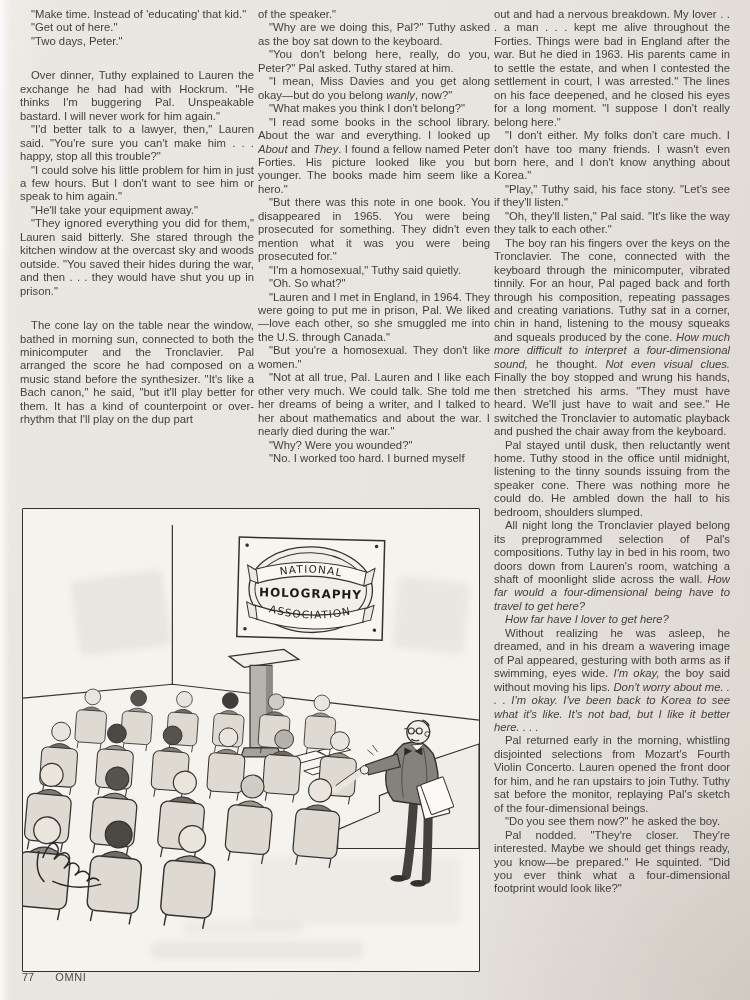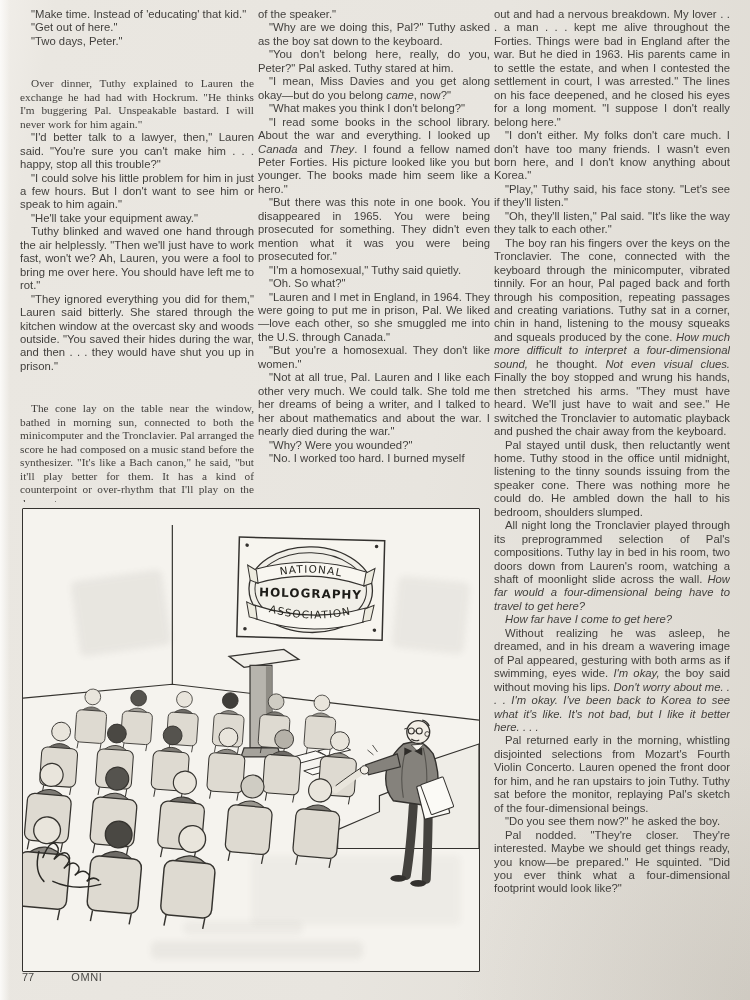--- a/index.html
+++ b/index.html
@@ -15,78 +15,77 @@
     background:radial-gradient(ellipse at 100% 100%,rgba(120,112,100,.14),rgba(120,112,100,0) 70%);}
   .col{
     position:absolute;top:8px;font-size:11.3px;line-height:13.45px;
     text-align:justify;color:#413f3c;overflow:hidden;
   }
   #col1{left:20px;width:234px;height:494px;}
   #col2{left:258px;width:232px;height:494px;}
   #col3{left:494px;width:236px;height:952px;}
   p.para{margin:0;text-indent:11px;}
   p.noind{text-indent:0;}
-  p.brk{margin-top:29px;font-family:Liberation Serif, serif;}
+  p.brk{margin-top:21px;}
   .it{font-style:italic;}
   
   #cartoon-box{
     position:absolute;left:22px;top:508px;width:458px;height:464px;
     background:#f5f3ee;border:1.6px solid #33312e;box-sizing:border-box;border-radius:1px;
   }
   .ghost{position:absolute;filter:blur(3px);background:#5b574f;border-radius:6px;pointer-events:none;}
   #cartoon-svg{position:absolute;left:0;top:0;width:100%;height:100%;}
   .ink{stroke:#35332f;fill:none;stroke-width:1.2;}
   .signtxt{font-size:10.5px;letter-spacing:1.2px;fill:#26251f;font-family:"DejaVu Sans",sans-serif;}
   .signmid{font-size:12px;font-weight:bold;letter-spacing:1px;fill:#1d1c18;font-family:"DejaVu Sans",sans-serif;}
   #footer{position:absolute;left:22px;top:971px;font-size:11px;color:#4b4a47;}
-  #footer .mag{margin-left:37px;letter-spacing:.6px;}
+  #footer .mag{margin-left:21px;letter-spacing:.6px;}
 </style>
 </head>
 <body>
 
 <div class="edge-light"></div>
 <div class="vignette"></div>
 
 <div id="col1" class="col">
     <p class="para"><span>"Make time. Instead of 'educating' that kid."</span></p>
     <p class="para"><span>"Get out of here."</span></p>
     <p class="para"><span>"Two days, Peter."</span></p>
     <p class="para brk"><span>Over dinner, Tuthy explained to Lauren the exchange he had had with Hockrum. "He thinks I'm buggering Pal. Unspeakable bastard. I will never work for him again."</span></p>
     <p class="para"><span>"I'd better talk to a lawyer, then," Lauren said. "You're sure you can't make him . . . happy, stop all this trouble?"</span></p>
     <p class="para"><span>"I could solve his little problem for him in just a few hours. But I don't want to see him or speak to him again."</span></p>
     <p class="para"><span>"He'll take your equipment away."</span></p>
-    <p class="para"><span>Tuthy blinked and waved one hand through the air helplessly. "Then we'll just have to work fast, won't we? Ah, Lauren, you were a fool to bring me over here. You should have left me to rot."</span></p>
     <p class="para"><span>"They ignored everything you did for them," Lauren said bitterly. She stared through the kitchen window at the overcast sky and woods outside. "You saved their hides during the war, and then . . . they would have shut you up in prison."</span></p>
     <p class="para brk"><span>The cone lay on the table near the window, bathed in morning sun, connected to both the minicomputer and the Tronclavier. Pal arranged the score he had composed on a music stand before the synthesizer. "It's like a Bach canon," he said, "but it'll play better for them. It has a kind of counterpoint or over-rhythm that I'll play on the dup part</span></p>
   </div>
 <div id="col2" class="col">
     <p class="para noind"><span>of the speaker."</span></p>
     <p class="para"><span>"Why are we doing this, Pal?" Tuthy asked as the boy sat down to the keyboard.</span></p>
     <p class="para"><span>"You don't belong here, really, do you, Peter?" Pal asked. Tuthy stared at him.</span></p>
-    <p class="para"><span>"I mean, Miss Davies and you get along okay—but do you belong </span><span class="it">came</span><span>, now?"</span></p>
+    <p class="para"><span>"I mean, Miss Davies and you get along okay—but do you belong </span><span class="it">wanly</span><span>, now?"</span></p>
     <p class="para"><span>"What makes you think I don't belong?"</span></p>
-    <p class="para"><span>"I read some books in the school library. About the war and everything. I looked up </span><span class="it">Canada</span><span> and </span><span class="it">They</span><span>. I found a fellow named Peter Forties. His picture looked like you but younger. The books made him seem like a hero."</span></p>
+    <p class="para"><span>"I read some books in the school library. About the war and everything. I looked up </span><span class="it">About</span><span> and </span><span class="it">They</span><span>. I found a fellow named Peter Forties. His picture looked like you but younger. The books made him seem like a hero."</span></p>
     <p class="para"><span>"But there was this note in one book. You disappeared in 1965. You were being prosecuted for something. They didn't even mention what it was you were being prosecuted for."</span></p>
     <p class="para"><span>"I'm a homosexual," Tuthy said quietly.</span></p>
     <p class="para"><span>"Oh. So what?"</span></p>
     <p class="para"><span>"Lauren and I met in England, in 1964. They were going to put me in prison, Pal. We liked—love each other, so she smuggled me into the U.S. through Canada."</span></p>
     <p class="para"><span>"But you're a homosexual. They don't like women."</span></p>
     <p class="para"><span>"Not at all true, Pal. Lauren and I like each other very much. We could talk. She told me her dreams of being a writer, and I talked to her about mathematics and about the war. I nearly died during the war."</span></p>
     <p class="para"><span>"Why? Were you wounded?"</span></p>
     <p class="para"><span>"No. I worked too hard. I burned myself</span></p>
   </div>
 <div id="col3" class="col">
     <p class="para noind"><span>out and had a nervous breakdown. My lover . . . a man . . . kept me alive throughout the Forties. Things were bad in England after the war. But he died in 1963. His parents came in to settle the estate, and when I contested the settlement in court, I was arrested." The lines on his face deepened, and he closed his eyes for a long moment. "I suppose I don't really belong here."</span></p>
     <p class="para"><span>"I don't either. My folks don't care much. I don't have too many friends. I wasn't even born here, and I don't know anything about Korea."</span></p>
     <p class="para"><span>"Play," Tuthy said, his face stony. "Let's see if they'll listen."</span></p>
     <p class="para"><span>"Oh, they'll listen," Pal said. "It's like the way they talk to each other."</span></p>
     <p class="para"><span>The boy ran his fingers over the keys on the Tronclavier. The cone, connected with the keyboard through the minicomputer, vibrated tinnily. For an hour, Pal paged back and forth through his composition, repeating passages and creating variations. Tuthy sat in a corner, chin in hand, listening to the mousy squeaks and squeals produced by the cone. </span><span class="it">How much more difficult to interpret a four-dimensional sound,</span><span> he thought. </span><span class="it">Not even visual clues.</span><span> Finally the boy stopped and wrung his hands, then stretched his arms. "They must have heard. We'll just have to wait and see." He switched the Tronclavier to automatic playback and pushed the chair away from the keyboard.</span></p>
     <p class="para"><span>Pal stayed until dusk, then reluctantly went home. Tuthy stood in the office until midnight, listening to the tinny sounds issuing from the speaker cone. There was nothing more he could do. He ambled down the hall to his bedroom, shoulders slumped.</span></p>
-    <p class="para"><span>All night long the Tronclavier played through its preprogrammed selection of Pal's compositions. Tuthy lay in bed in his room, two doors down from Lauren's room, watching a shaft of moonlight slide across the wall. </span><span class="it">How far would a four-dimensional being have to travel to get here?</span></p>
-    <p class="para"><span class="it">How far have I come to get here?</span></p>
+    <p class="para"><span>All night long the Tronclavier played belong its preprogrammed selection of Pal's compositions. Tuthy lay in bed in his room, two doors down from Lauren's room, watching a shaft of moonlight slide across the wall. </span><span class="it">How far would a four-dimensional being have to travel to get here?</span></p>
+    <p class="para"><span class="it">How far have I lover to get here?</span></p>
     <p class="para"><span>Without realizing he was asleep, he dreamed, and in his dream a wavering image of Pal appeared, gesturing with both arms as if swimming, eyes wide. </span><span class="it">I'm okay,</span><span> the boy said without moving his lips. </span><span class="it">Don't worry about me. . . . I'm okay. I've been back to Korea to see what it's like. It's not bad, but I like it better here. . . .</span></p>
     <p class="para"><span>Pal returned early in the morning, whistling disjointed selections from Mozart's Fourth Violin Concerto. Lauren opened the front door for him, and he ran upstairs to join Tuthy. Tuthy sat before the monitor, replaying Pal's sketch of the four-dimensional beings.</span></p>
     <p class="para"><span>"Do you see them now?" he asked the boy.</span></p>
     <p class="para"><span>Pal nodded. "They're closer. They're interested. Maybe we should get things ready, you know—be prepared." He squinted. "Did you ever think what a four-dimensional footprint would look like?"</span></p>
   </div>
 
 <div id="cartoon-box">
 
   <div class="ghost" style="left:52px;top:66px;width:92px;height:76px;opacity:.08;transform:rotate(-8deg);"></div>
   <div class="ghost" style="left:372px;top:70px;width:72px;height:72px;opacity:.07;transform:rotate(6deg);"></div>

